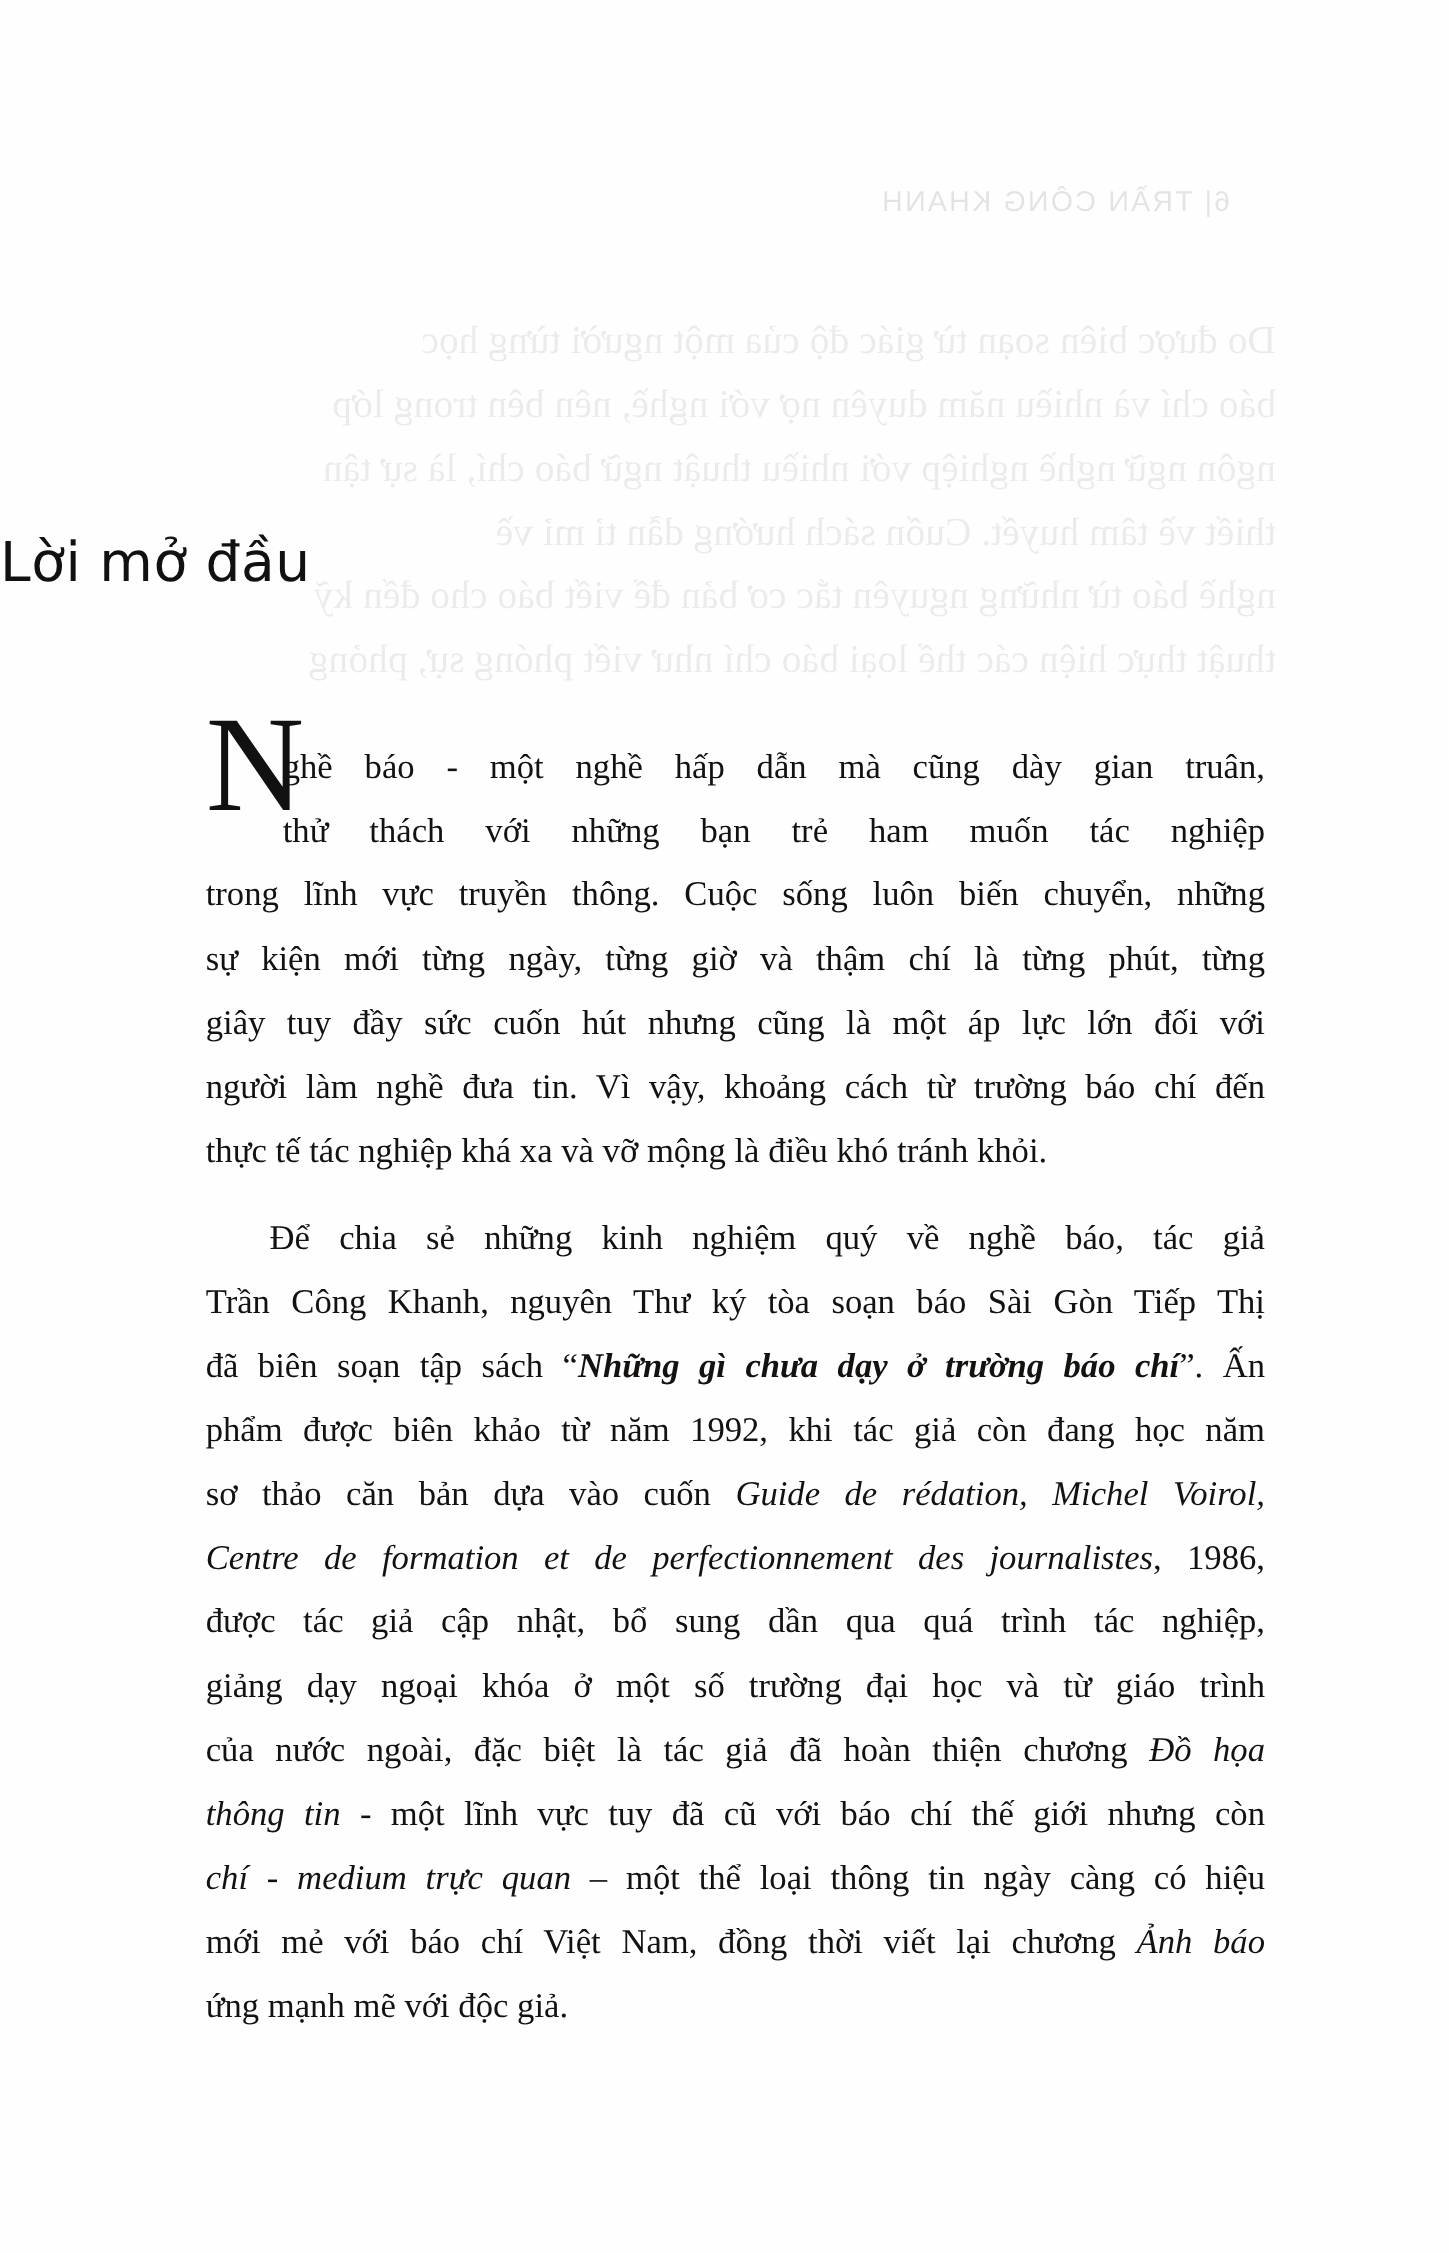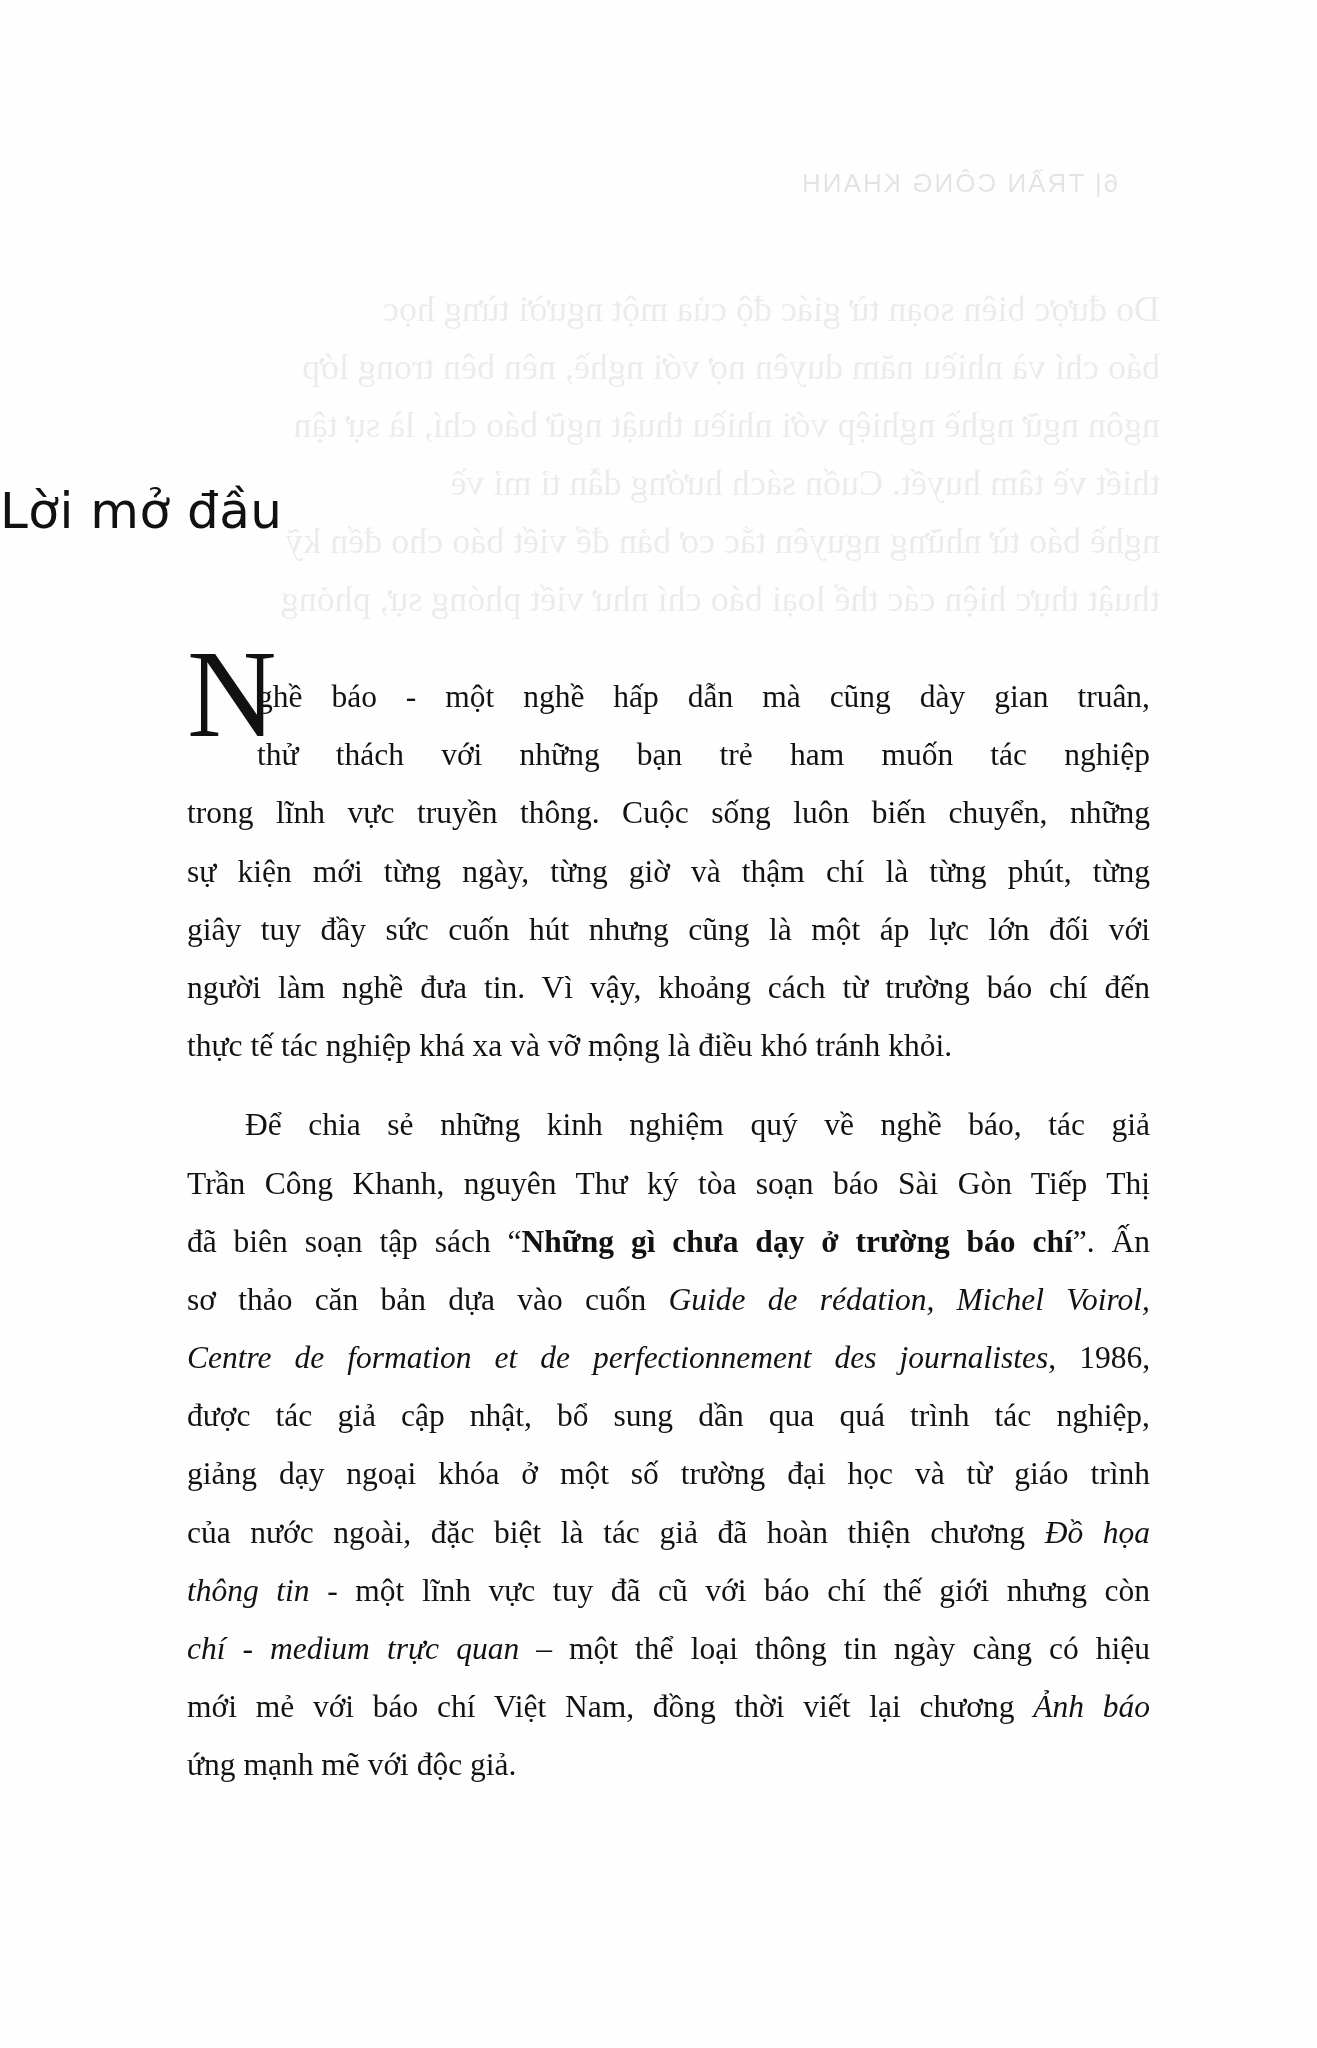--- a/index.html
+++ b/index.html
@@ -49,21 +49,21 @@
   .line.last { text-align-last: left; }
   .line.indent { padding-left: 58px; }
   .line.drop { padding-left: 70px; }
   .dropcap {
     position: absolute; left: 187px; top: 640px;
     font-family: "Liberation Serif", serif;
     font-size: 124px; line-height: 110px; color: #111;
   }
   .para-gap { height: 21px; }
   i { font-style: italic; }
-  .bold-italic { font-weight: bold; }
+  .bold-italic { font-style: italic; font-weight: bold; }
 </style>
 </head>
 <body>
 
 <div class="page">
 
   <div class="bleed-header">6| TRẦN CÔNG KHANH</div>
   <div class="bleed">
     <div>Do được biên soạn từ giác độ của một người từng học</div>
     <div>báo chí và nhiều năm duyên nợ với nghề, nên bên trong lớp</div>
@@ -85,20 +85,21 @@
     <span class="line">sự kiện mới từng ngày, từng giờ và thậm chí là từng phút, từng</span>
     <span class="line">giây tuy đầy sức cuốn hút nhưng cũng là một áp lực lớn đối với</span>
     <span class="line">người làm nghề đưa tin. Vì vậy, khoảng cách từ trường báo chí đến</span>
     <span class="line last">thực tế tác nghiệp khá xa và vỡ mộng là điều khó tránh khỏi.</span>
 
     <div class="para-gap"></div>
 
     <span class="line indent">Để chia sẻ những kinh nghiệm quý về nghề báo, tác giả</span>
     <span class="line">Trần Công Khanh, nguyên Thư ký tòa soạn báo Sài Gòn Tiếp Thị</span>
     <span class="line"><span>đã biên soạn tập sách “</span><span class="bold-italic">Những gì chưa dạy ở trường báo chí</span><span>”. Ấn</span></span>
+    <span class="line">phẩm được biên khảo từ năm 1992, khi tác giả còn đang học năm</span>
     <span class="line"><span>sơ thảo căn bản dựa vào cuốn </span><i>Guide de rédation, Michel Voirol,</i></span>
     <span class="line"><i>Centre de formation et de perfectionnement des journalistes</i><span>, 1986,</span></span>
     <span class="line">được tác giả cập nhật, bổ sung dần qua quá trình tác nghiệp,</span>
     <span class="line">giảng dạy ngoại khóa ở một số trường đại học và từ giáo trình</span>
     <span class="line"><span>của nước ngoài, đặc biệt là tác giả đã hoàn thiện chương </span><i>Đồ họa</i></span>
     <span class="line"><i>thông tin</i><span> - một lĩnh vực tuy đã cũ với báo chí thế giới nhưng còn</span></span>
     <span class="line"><i>chí - medium trực quan</i><span> – một thể loại thông tin ngày càng có hiệu</span></span>
     <span class="line"><span>mới mẻ với báo chí Việt Nam, đồng thời viết lại chương </span><i>Ảnh báo</i></span>
     <span class="line last">ứng mạnh mẽ với độc giả.</span>
   </div>

